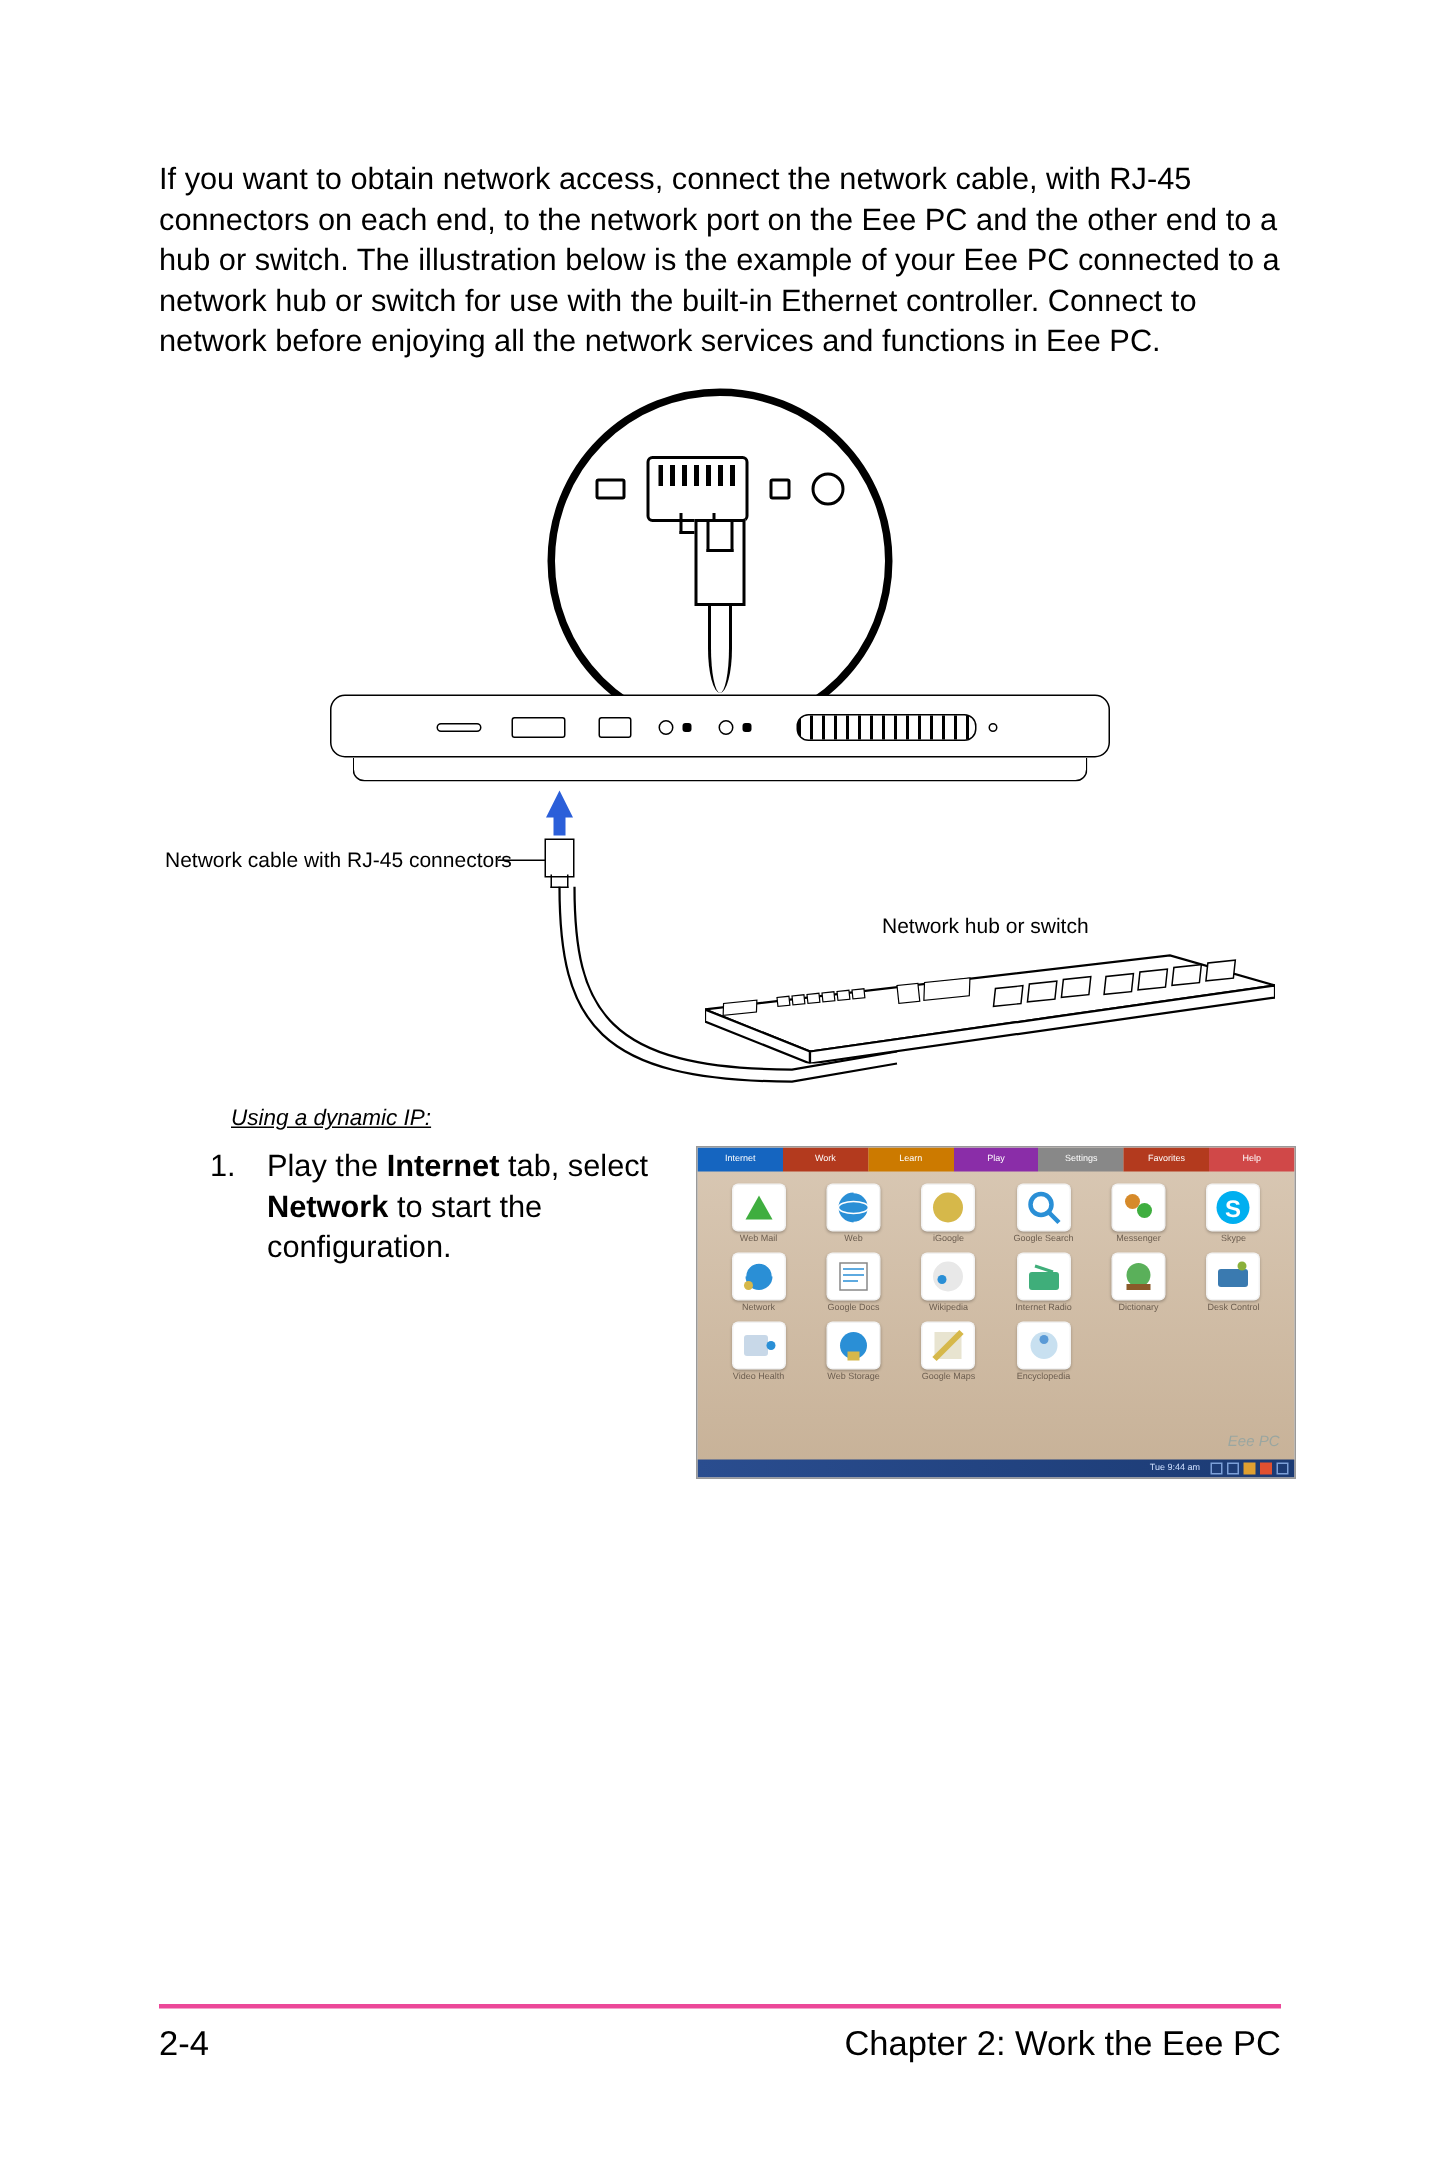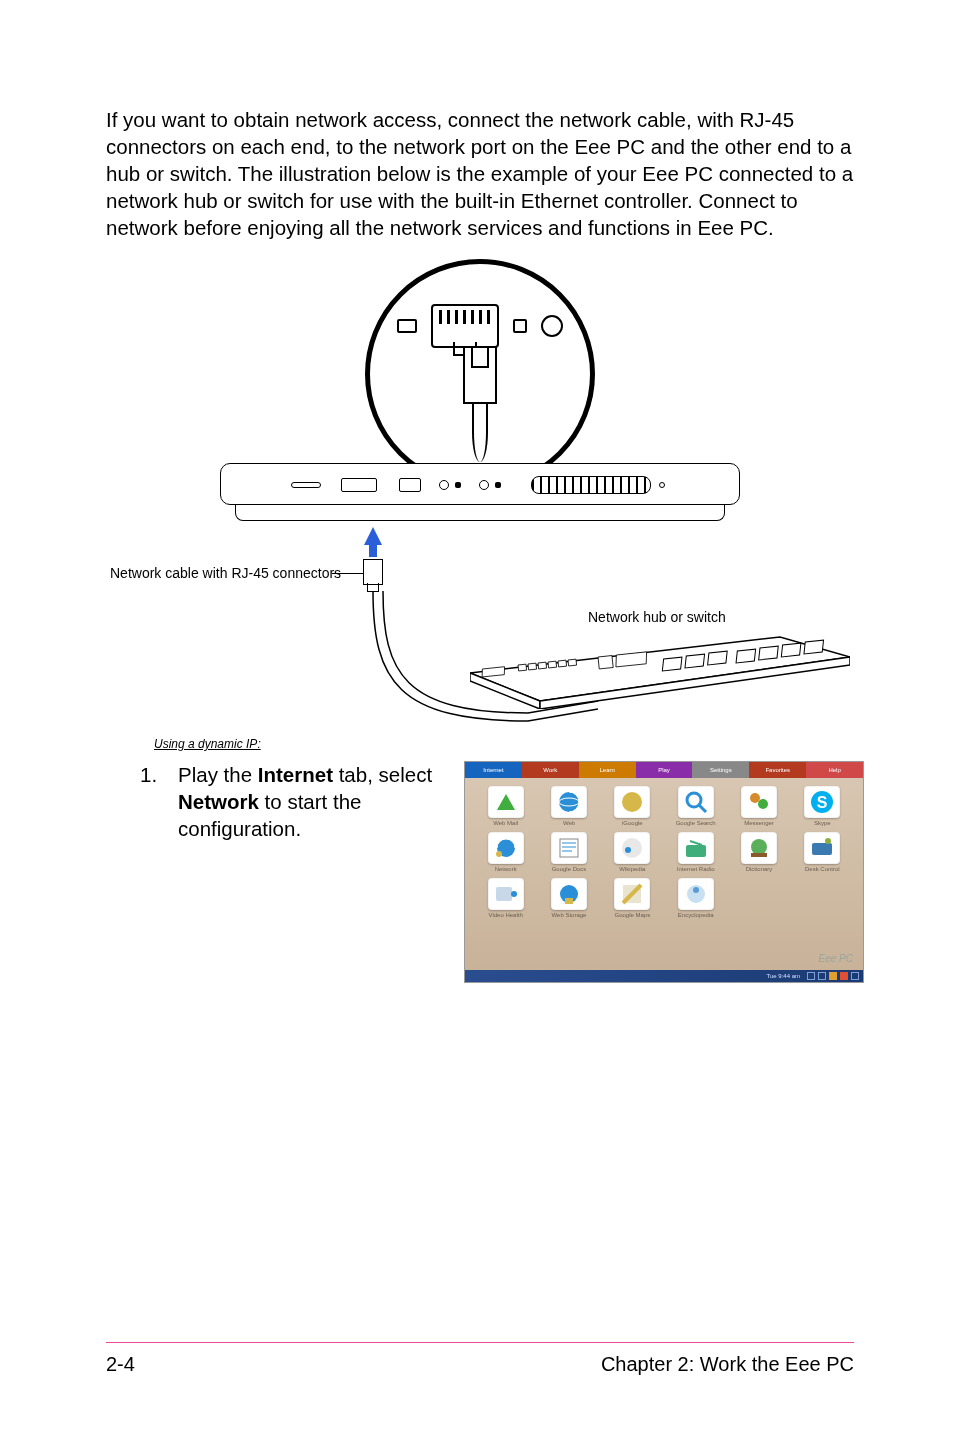--- a/index.html
+++ b/index.html
@@ -151,21 +151,21 @@
   
   h2 {
     font-size: 23px;
     font-weight: 700;
     margin-top: 0px;
     margin-bottom: 20px;
   }
   .sub-u {
     font-style: italic;
     text-decoration: underline;
-    font-size: 12px;
+    font-size: 15px;
     margin-left: 48px;
     margin-bottom: 10px;
     display:block;
   }
   .two-col {
     display: flex;
     gap: 28px;
   }
   .left-col { flex: 0 0 330px; }
   .step {
@@ -219,25 +219,25 @@
   .tray .t{width:8px;height:8px;border:1px solid #7da0d8;}
   .tray .t2{background:#e0a030;border:none;}
   .tray .t3{background:#e05030;border:none;}
   .tray .txt{font-size:6px;color:#cfe0ff;margin-right:4px;}
   
   .footer {
     position: absolute;
     bottom: 62px;
     left: 106px;
     right: 100px;
-    border-top: 1px solid #ec4899;
+    border-top: 3px solid #ec4899;
     padding-top: 10px;
     display: flex;
     justify-content: space-between;
-    font-size: 20px;
+    font-size: 23px;
   }
 </style>
 </head>
 <body>
 
 <div class="page">
   <p class="intro">If you want to obtain network access, connect the network cable, with RJ-45 connectors on each end, to the network port on the Eee PC and the other end to a hub or switch. The illustration below is the example of your Eee PC connected to a network hub or switch for use with the built-in Ethernet controller. Connect to network before enjoying all the network services and functions in Eee PC.</p>
 
   <div class="diagram">
     <div class="callout-circle">

